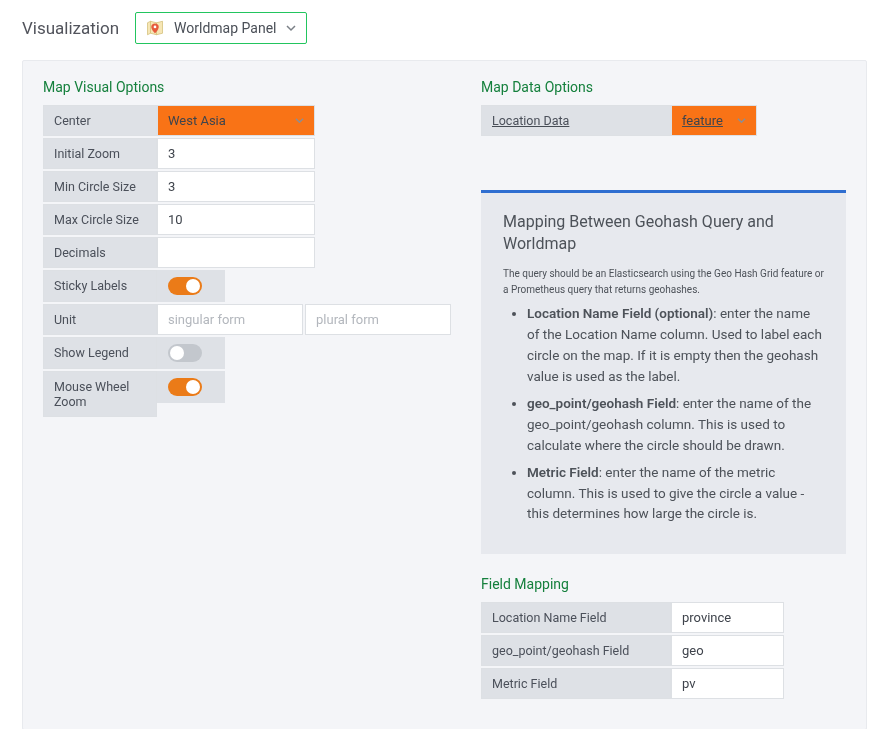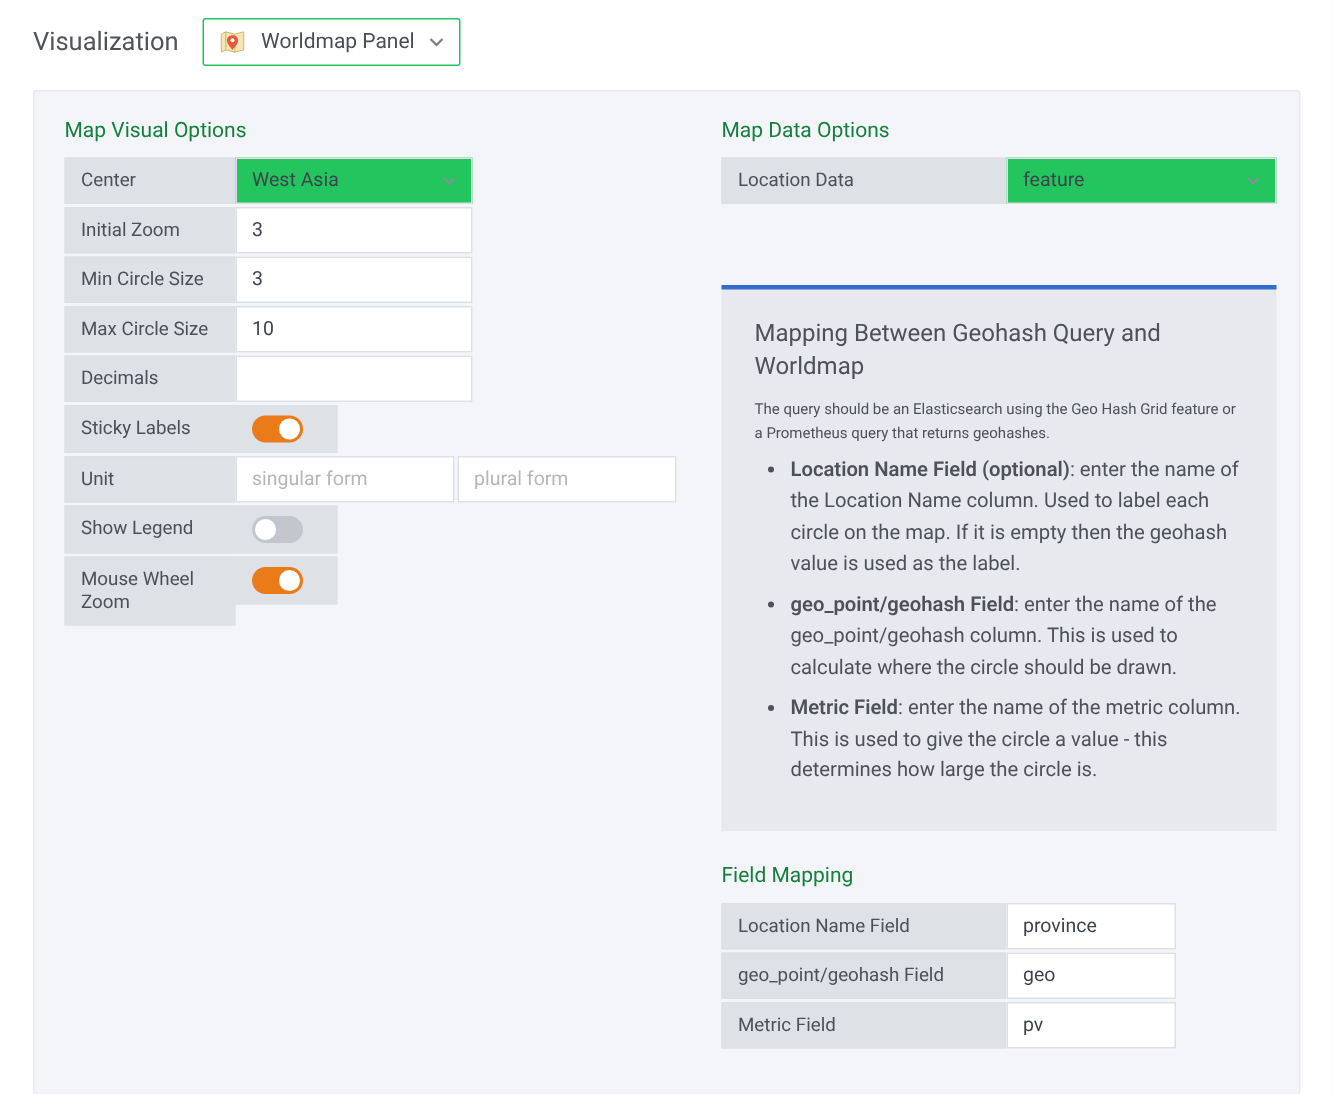--- a/index.html
+++ b/index.html
@@ -16,38 +16,38 @@
     .right-col { flex: 1; }
     .section-title { font-size: 14px; color: #15803d; margin-bottom: 10px; font-weight: 400; }
     .form-rows { display: flex; flex-direction: column; gap: 2px; width: 272px; }
     .form-row { display: flex; }
     .form-row.wide { width: 408px; }
     .lbl { width: 114px; background: #dee1e6; border: 1px solid #dde0e4; padding: 7px 10px; font-size: 12.5px; color: #4b505a; }
     .lbl.wide { width: 190px; }
     .ctrl { flex: 1; display: flex; }
     input[type="text"].fld { width: 100%; border: 1px solid #dde0e4; background: #fff; padding: 7px 10px; font-size: 13px; color: #3f444c; outline: none; }
     input[type="text"].fld::placeholder { color: #b3b7bd; }
-    .sel { position: relative; width: 100%; display: flex; align-items: center; border: 1px solid #dde0e4; background: #22c55e; padding: 7px 10px; font-size: 13px; color: #3f444c; cursor: pointer; }
+    .sel { position: relative; width: 100%; display: flex; align-items: center; border: 1px solid #dde0e4; background: #f97316; padding: 7px 10px; font-size: 13px; color: #3f444c; cursor: pointer; }
     .sel-caret { position: absolute; right: 10px; color: #8a8f97; }
     .toggle-wrap { border: 1px solid #dee1e6; background: #dee1e6; padding: 4px 10px; display: flex; align-items: center; width: 68px; height: 32px; }
     .toggle { width: 34px; height: 18px; border-radius: 10px; position: relative; cursor: pointer; }
     .toggle.on { background: #eb7b18; }
     .toggle.off { background: #c3c7cd; }
     .toggle .knob { position: absolute; width: 14px; height: 14px; border-radius: 50%; background: #fff; top: 2px; }
     .toggle.on .knob { right: 2px; }
     .toggle.off .knob { left: 2px; }
     .unit-inputs { display: flex; gap: 2px; }
     .unit-inputs .fld { width: 136px; }
     .info-box { margin-top: 54px; border-top: 3px solid #2f6ed0; background: #e7e9ee; padding: 18px 22px 24px 22px; }
     .info-title { font-size: 16px; color: #4d5259; margin-bottom: 12px; font-weight: 400; line-height: 1.35; }
     .info-text { font-size: 10px; color: #4d5259; line-height: 1.55; margin-bottom: 6px; }
     .info-list { list-style: disc; padding-left: 24px; }
     .info-list li { font-size: 13.5px; color: #4d5259; line-height: 1.55; margin-bottom: 6px; }
     .info-list strong { font-weight: 600; }
-    .data-rows { display: flex; flex-direction: column; gap: 2px; width: 370px; }
+    .data-rows { display: flex; flex-direction: column; gap: 2px; width: 276px; text-decoration: underline; }
     .field-mapping-rows { display: flex; flex-direction: column; gap: 2px; width: 303px; }
     .spacer-top { margin-top: 22px; }
     svg { display: block; }
   </style>
 </head>
 <body>
 
 <div class="container">
 
   <div class="header-row">

